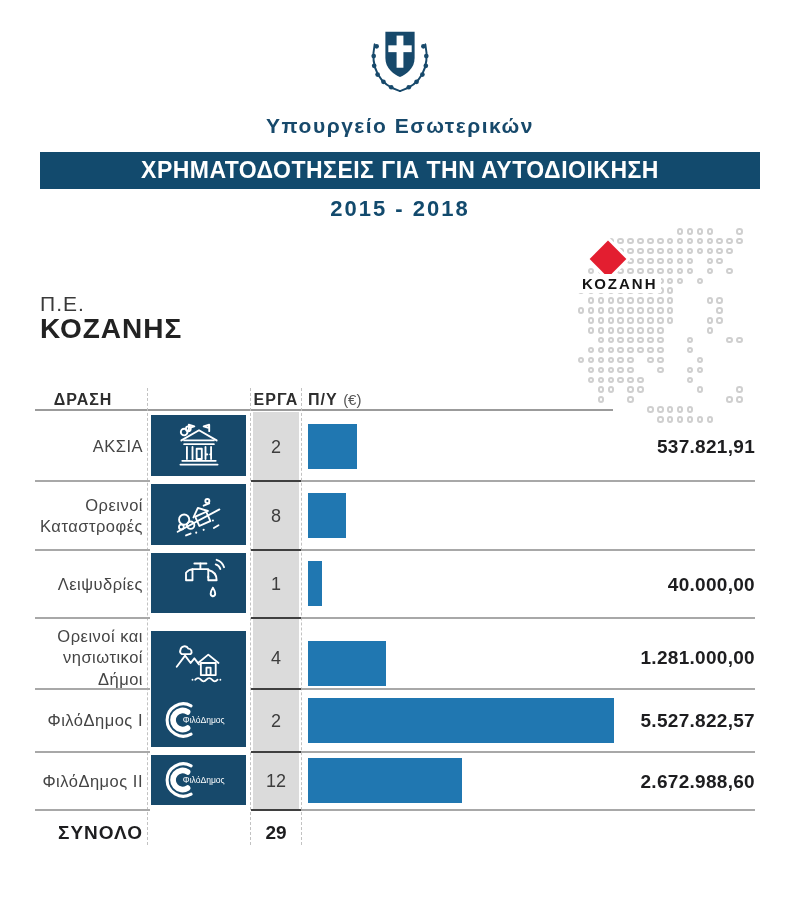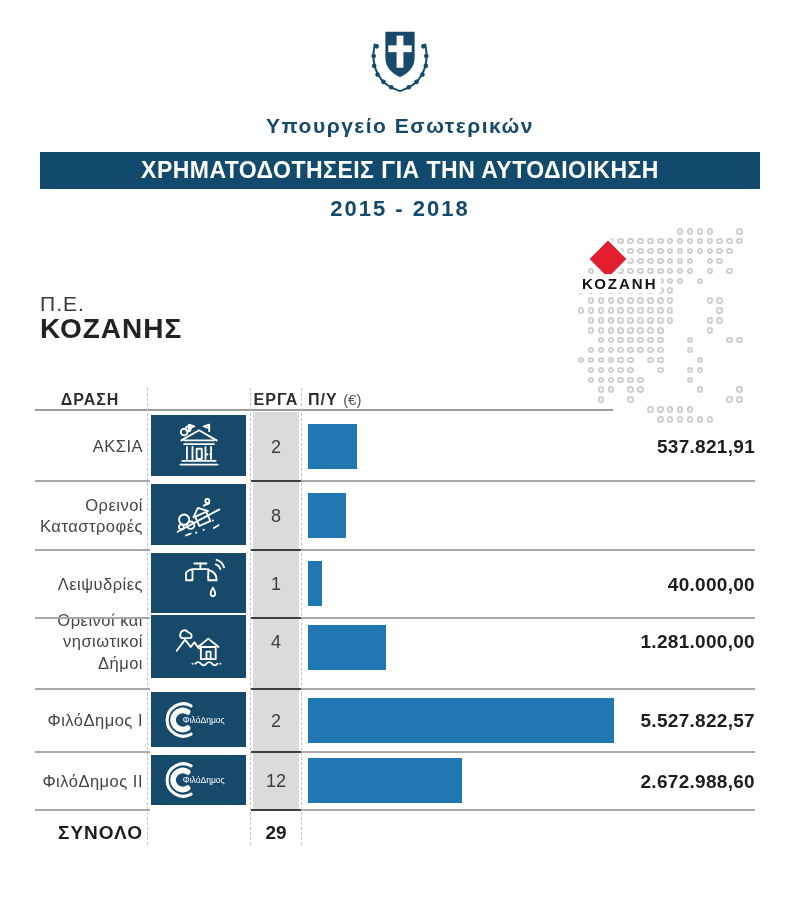--- a/index.html
+++ b/index.html
@@ -17,21 +17,21 @@
   .region-prefix{top:292px;left:40px;font-size:21px;color:#3a3a3a;letter-spacing:1px;}
   .region-name{top:313px;left:40px;font-size:28px;font-weight:bold;letter-spacing:1px;color:#222;}
   
   .map-dot{position:absolute;width:6.6px;height:6.6px;border:2px solid #cfcfcf;border-radius:50%;box-sizing:border-box;}
   .marker{top:246px;left:595px;width:26px;height:26px;background:#E31E30;transform:rotate(45deg);
           box-shadow:0 0 0 3px #fff;}
   .map-label{top:274px;left:578px;font-size:15px;font-weight:bold;letter-spacing:2px;color:#141414;
              background:#fff;padding:1px 4px;}
   
   .col-head{top:391px;font-size:16px;font-weight:bold;color:#2e2e2e;letter-spacing:1px;}
-  .h-drasi{left:35px;width:110px;text-align:center;}
+  .h-drasi{left:28px;width:110px;text-align:center;}
   .h-erga{left:252px;width:48px;text-align:center;}
   .h-py{left:308px;}
   .h-py .unit{font-weight:normal;color:#555;font-size:15px;letter-spacing:0;}
   .header-line{top:409px;left:35px;width:578px;height:2px;background:#9b9b9b;}
   .gray-strip{top:412px;left:253px;width:46px;height:398px;background:#DBDBDB;}
   .vdash{top:388px;height:457px;width:0;border-left:1px dashed #c2c2c2;}
   .sep{height:2px;background:#a8a8a8;}
   .sep-dark{height:2px;background:#3f3f3f;}
   
   .row{position:absolute;left:35px;width:720px;}
@@ -364,21 +364,21 @@
       <path d="M43,33 C40,38 39.5,41.5 43,42.5 C46.5,41.5 46,38 43,33 Z"></path>
       <path d="M46,8 a7,7 0 0,1 5,5"></path>
               <path d="M47,3 a12,12 0 0,1 8,8"></path>
             </g>
           </svg>
         </div>
         <div class="erga-num">1</div>
         <div class="bar" style="width: 14px; height: 45px; top: 10px;"></div>
         <div class="row-value">40.000,00</div>
       </div>
-      <div class="row abs" style="top: 613px; height: 58px;">
+      <div class="row abs" style="top: 629px; height: 58px;">
         <div class="row-label">Ορεινοί και νησιωτικοί Δήμοι</div>
         <div class="icon-cell" style="height: 63px;">
           <svg width="52" height="52" viewBox="0 0 56 56">
             <g fill="none" stroke="#fff" stroke-width="2" stroke-linecap="round" stroke-linejoin="round">
       <path d="M8,14 a4.5,4.5 0 0,1 8.5,-1.5 a3.5,3.5 0 0,1 2.5,6 h-9.5 a3.5,3.5 0 0,1 -1.5,-4.5"></path>
       <path d="M4,32 l9,-12 l6,8 l4,-5 l5,6.5"></path>
       <path d="M27,28 L38,19 L49,28"></path>
               <rect x="30" y="28" width="16" height="13"></rect>
               <rect x="36" y="33" width="4.5" height="8"></rect>
       <path d="M24,46 q3,-3.5 6,0 q3,3.5 6,0 q3,-3.5 6,0 q3,3.5 6,0"></path>

